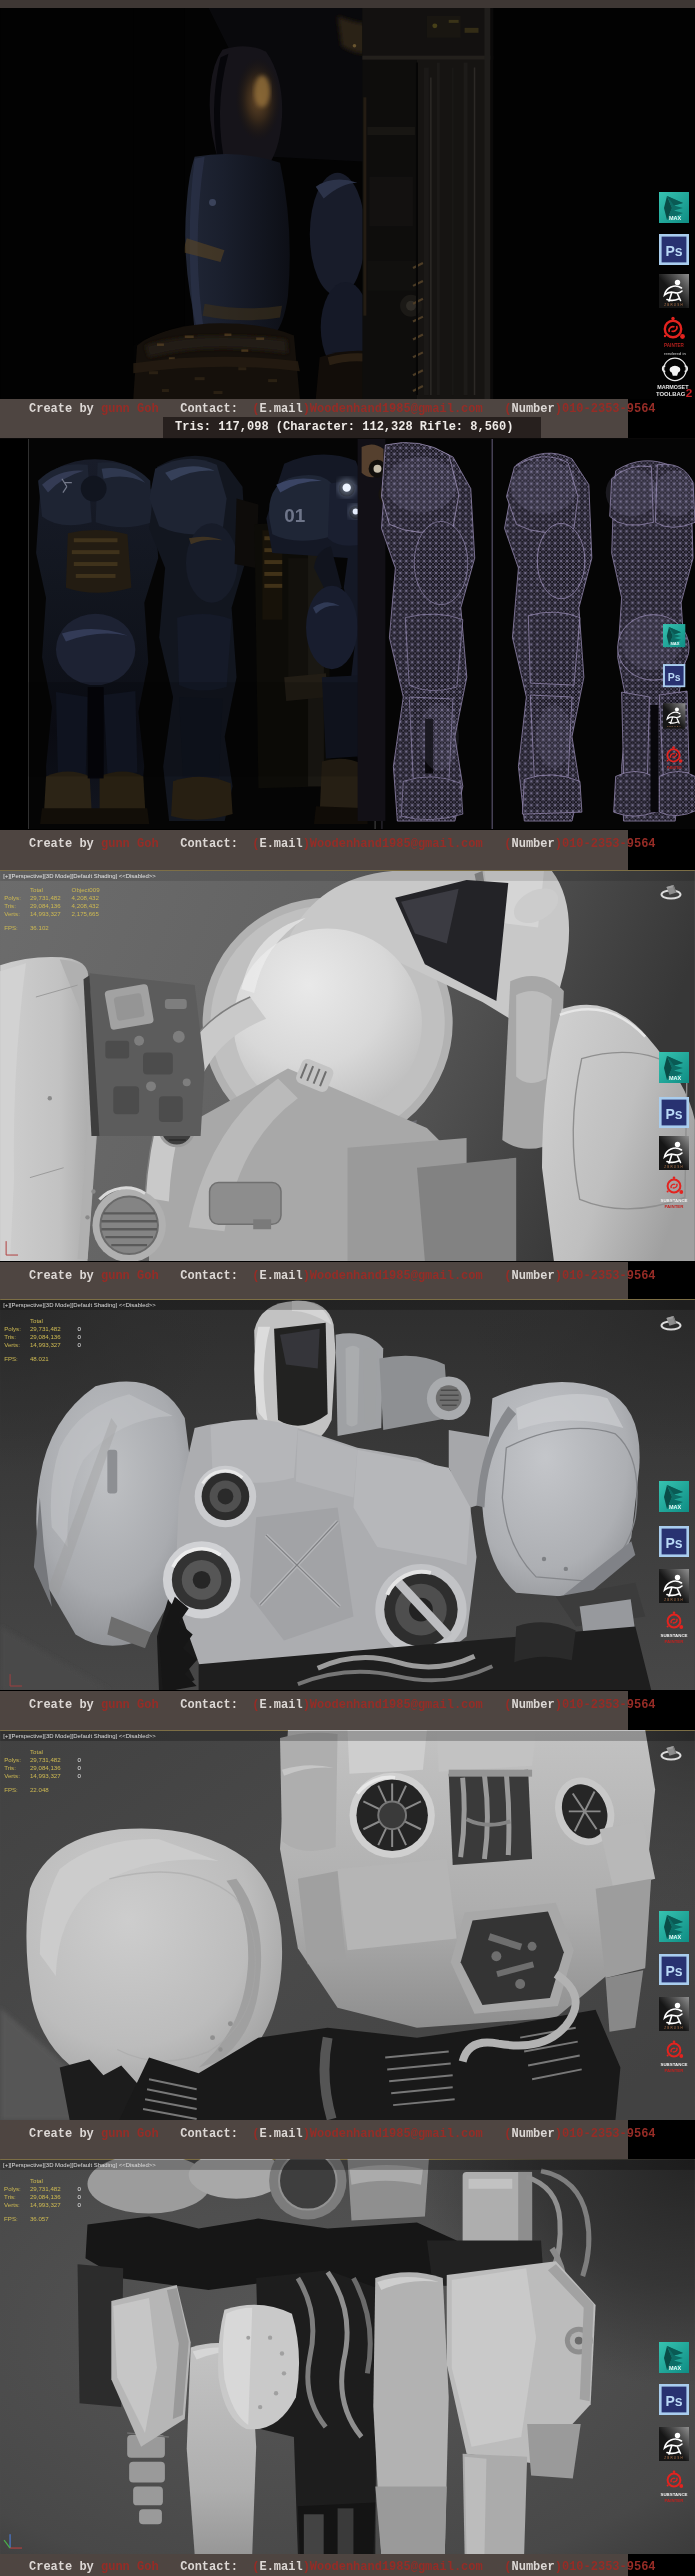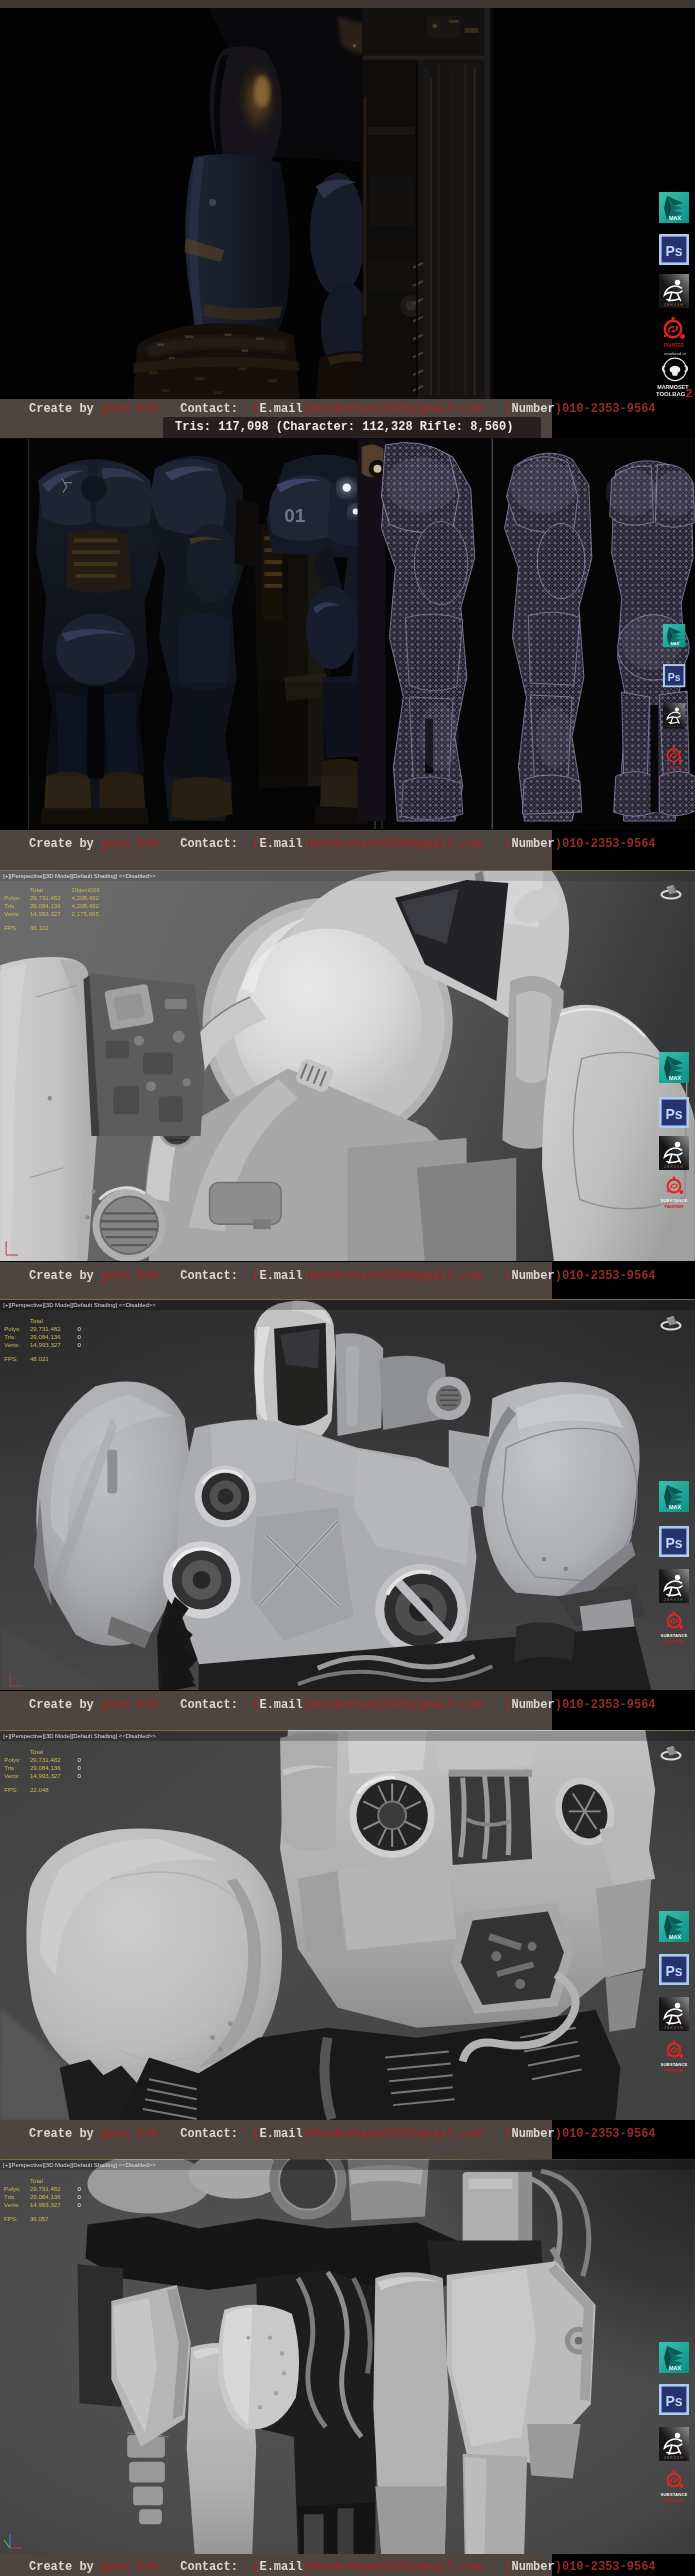--- a/index.html
+++ b/index.html
@@ -1,19 +1,19 @@
 <!DOCTYPE html>
 <html><head>
 <meta charset="utf-8">
 <style>
 html,body{margin:0;padding:0;}
 body{width:695px;height:2576px;position:relative;background:#000;font-family:"Liberation Mono",monospace;overflow:hidden;}
 .abs{position:absolute;}
 .sec{position:absolute;left:0;width:695px;overflow:hidden;}
-.bar{position:absolute;left:0;width:552px;background:#4e4541;color:#ddd8d5;font:bold 12px "Liberation Mono",monospace;white-space:pre;text-align:right;}
+.bar{position:absolute;left:0;width:628px;background:#4e4541;color:#ddd8d5;font:bold 12px "Liberation Mono",monospace;white-space:pre;text-align:right;}
 .bar .r{color:#962c26;}
 .capline{position:absolute;left:29px;top:0;}
 .icon{position:absolute;left:659px;width:30px;}
 </style>
 </head>
 <body>
 
 <svg width="0" height="0" style="position:absolute">
 <defs>
 <linearGradient id="maxg" x1="0" y1="0" x2="1" y2="1">

